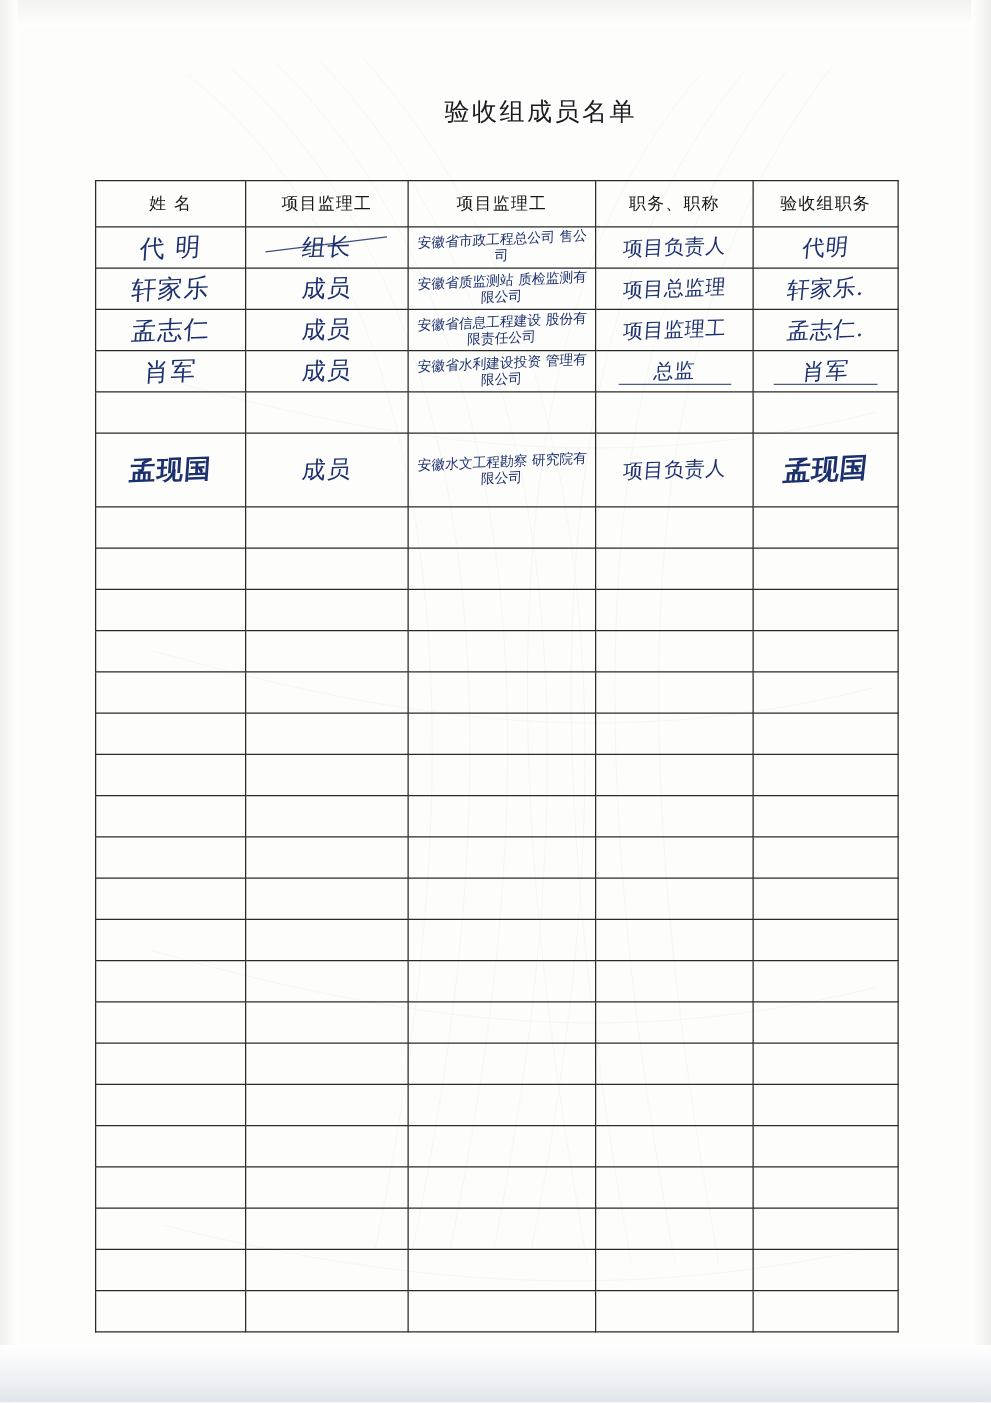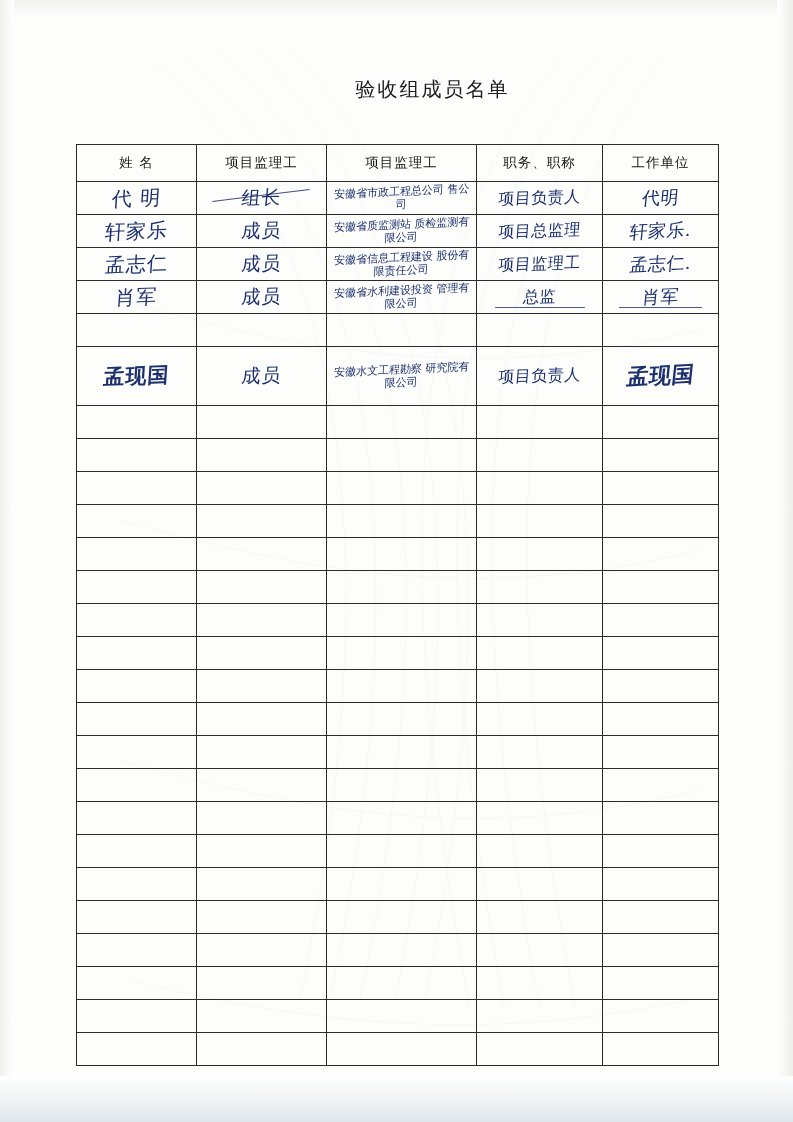--- a/index.html
+++ b/index.html
@@ -211,21 +211,21 @@
           <col class="col-org">
           <col class="col-title">
           <col class="col-sign">
       </colgroup>
       <thead>
         <tr>
           <th>姓  名</th>
           <th>项目监理工</th>
           <th>项目监理工</th>
           <th>职务、职称</th>
-          <th>工作单位</th>
+          <th>验收组职务</th>
         </tr>
       </thead>
       <tbody>
 
         <tr>
           <td class="row-cell">
             <div class="hw-wrap">
                 <span class="hw hw-name">代 明</span>
               </div>
           </td>

